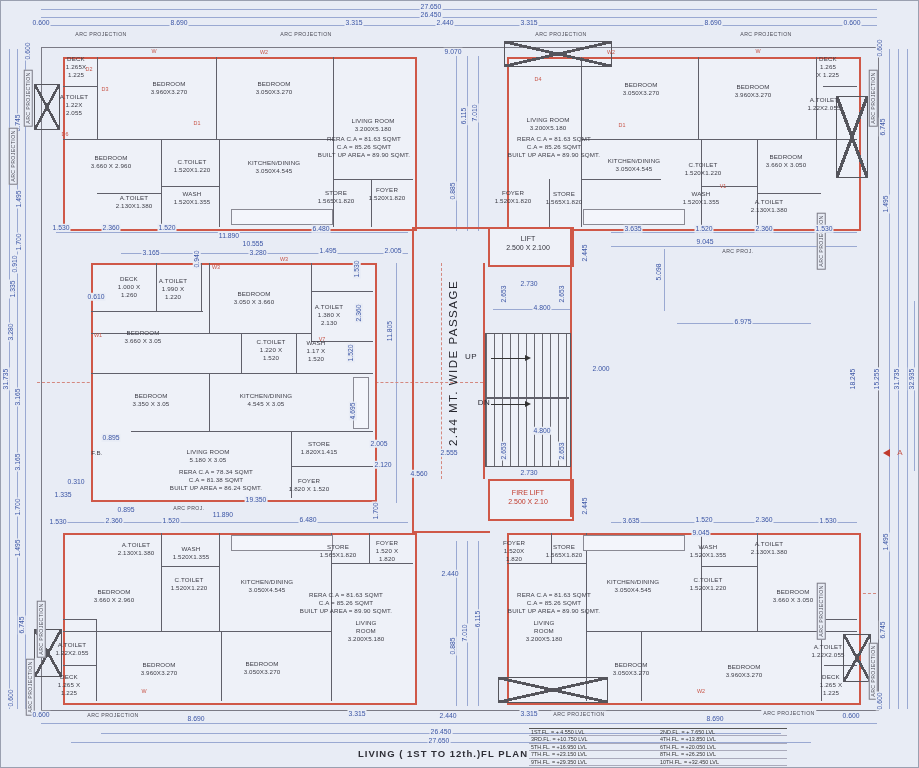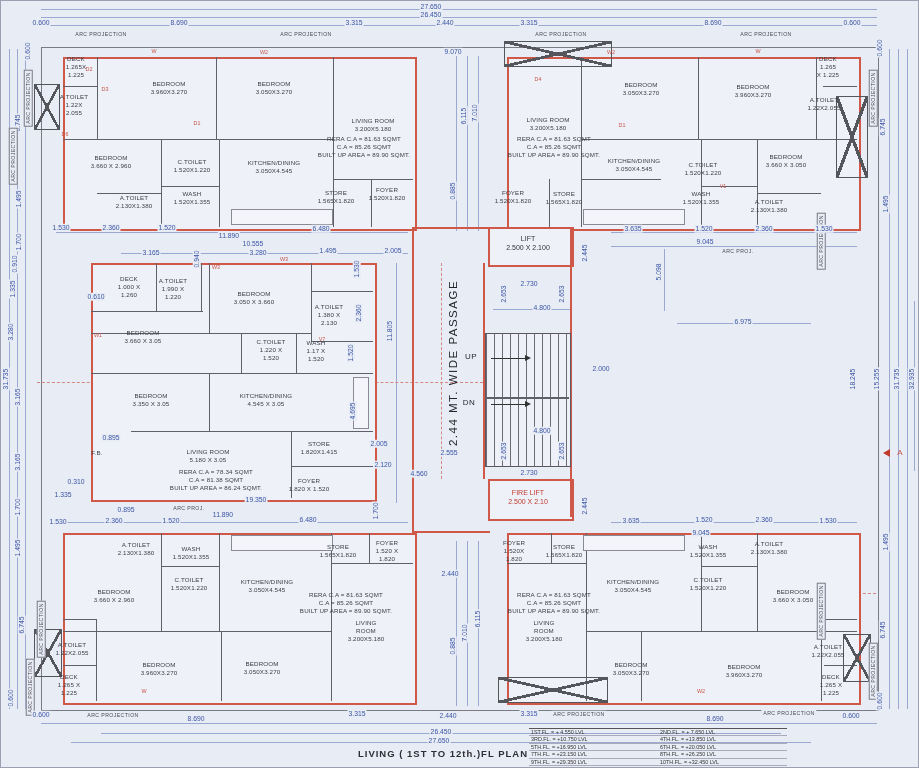--- a/index.html
+++ b/index.html
@@ -165,21 +165,21 @@
 <div class="ct" style="left:582px;top:208px;width:100px;height:14px"></div>
 <div class="ct" style="left:230px;top:534px;width:100px;height:14px"></div>
 <div class="ct" style="left:582px;top:534px;width:100px;height:14px"></div>
 <div class="ct" style="left:352px;top:376px;width:14px;height:50px"></div>
 
 <div id="stairs"></div>
 <div class="wl" style="left:484px;top:396px;width:84px;height:2px"></div>
 <div class="arr" style="left:490px;top:357px"></div>
 <div class="arr" style="left:490px;top:403px"></div>
 <i class="lb up" style="left:470px;top:356px">UP</i>
-<i class="lb up" style="left:468px;top:402px">DN</i>
+<i class="lb up" style="left:483px;top:402px">DN</i>
 <i class="lb lf" style="left:527px;top:243px">LIFT
 2.500 X 2.100</i>
 <i class="lb lf rd" style="left:527px;top:497px">FIRE LIFT
 2.500 X 2.10</i>
 <div id="psg">2.44 MT. WIDE PASSAGE</div>
 
 <i class="lb rm" style="left:75px;top:66px">DECK
 1.265X
 1.225</i>
 <i class="lb rm" style="left:168px;top:87px">BEDROOM

